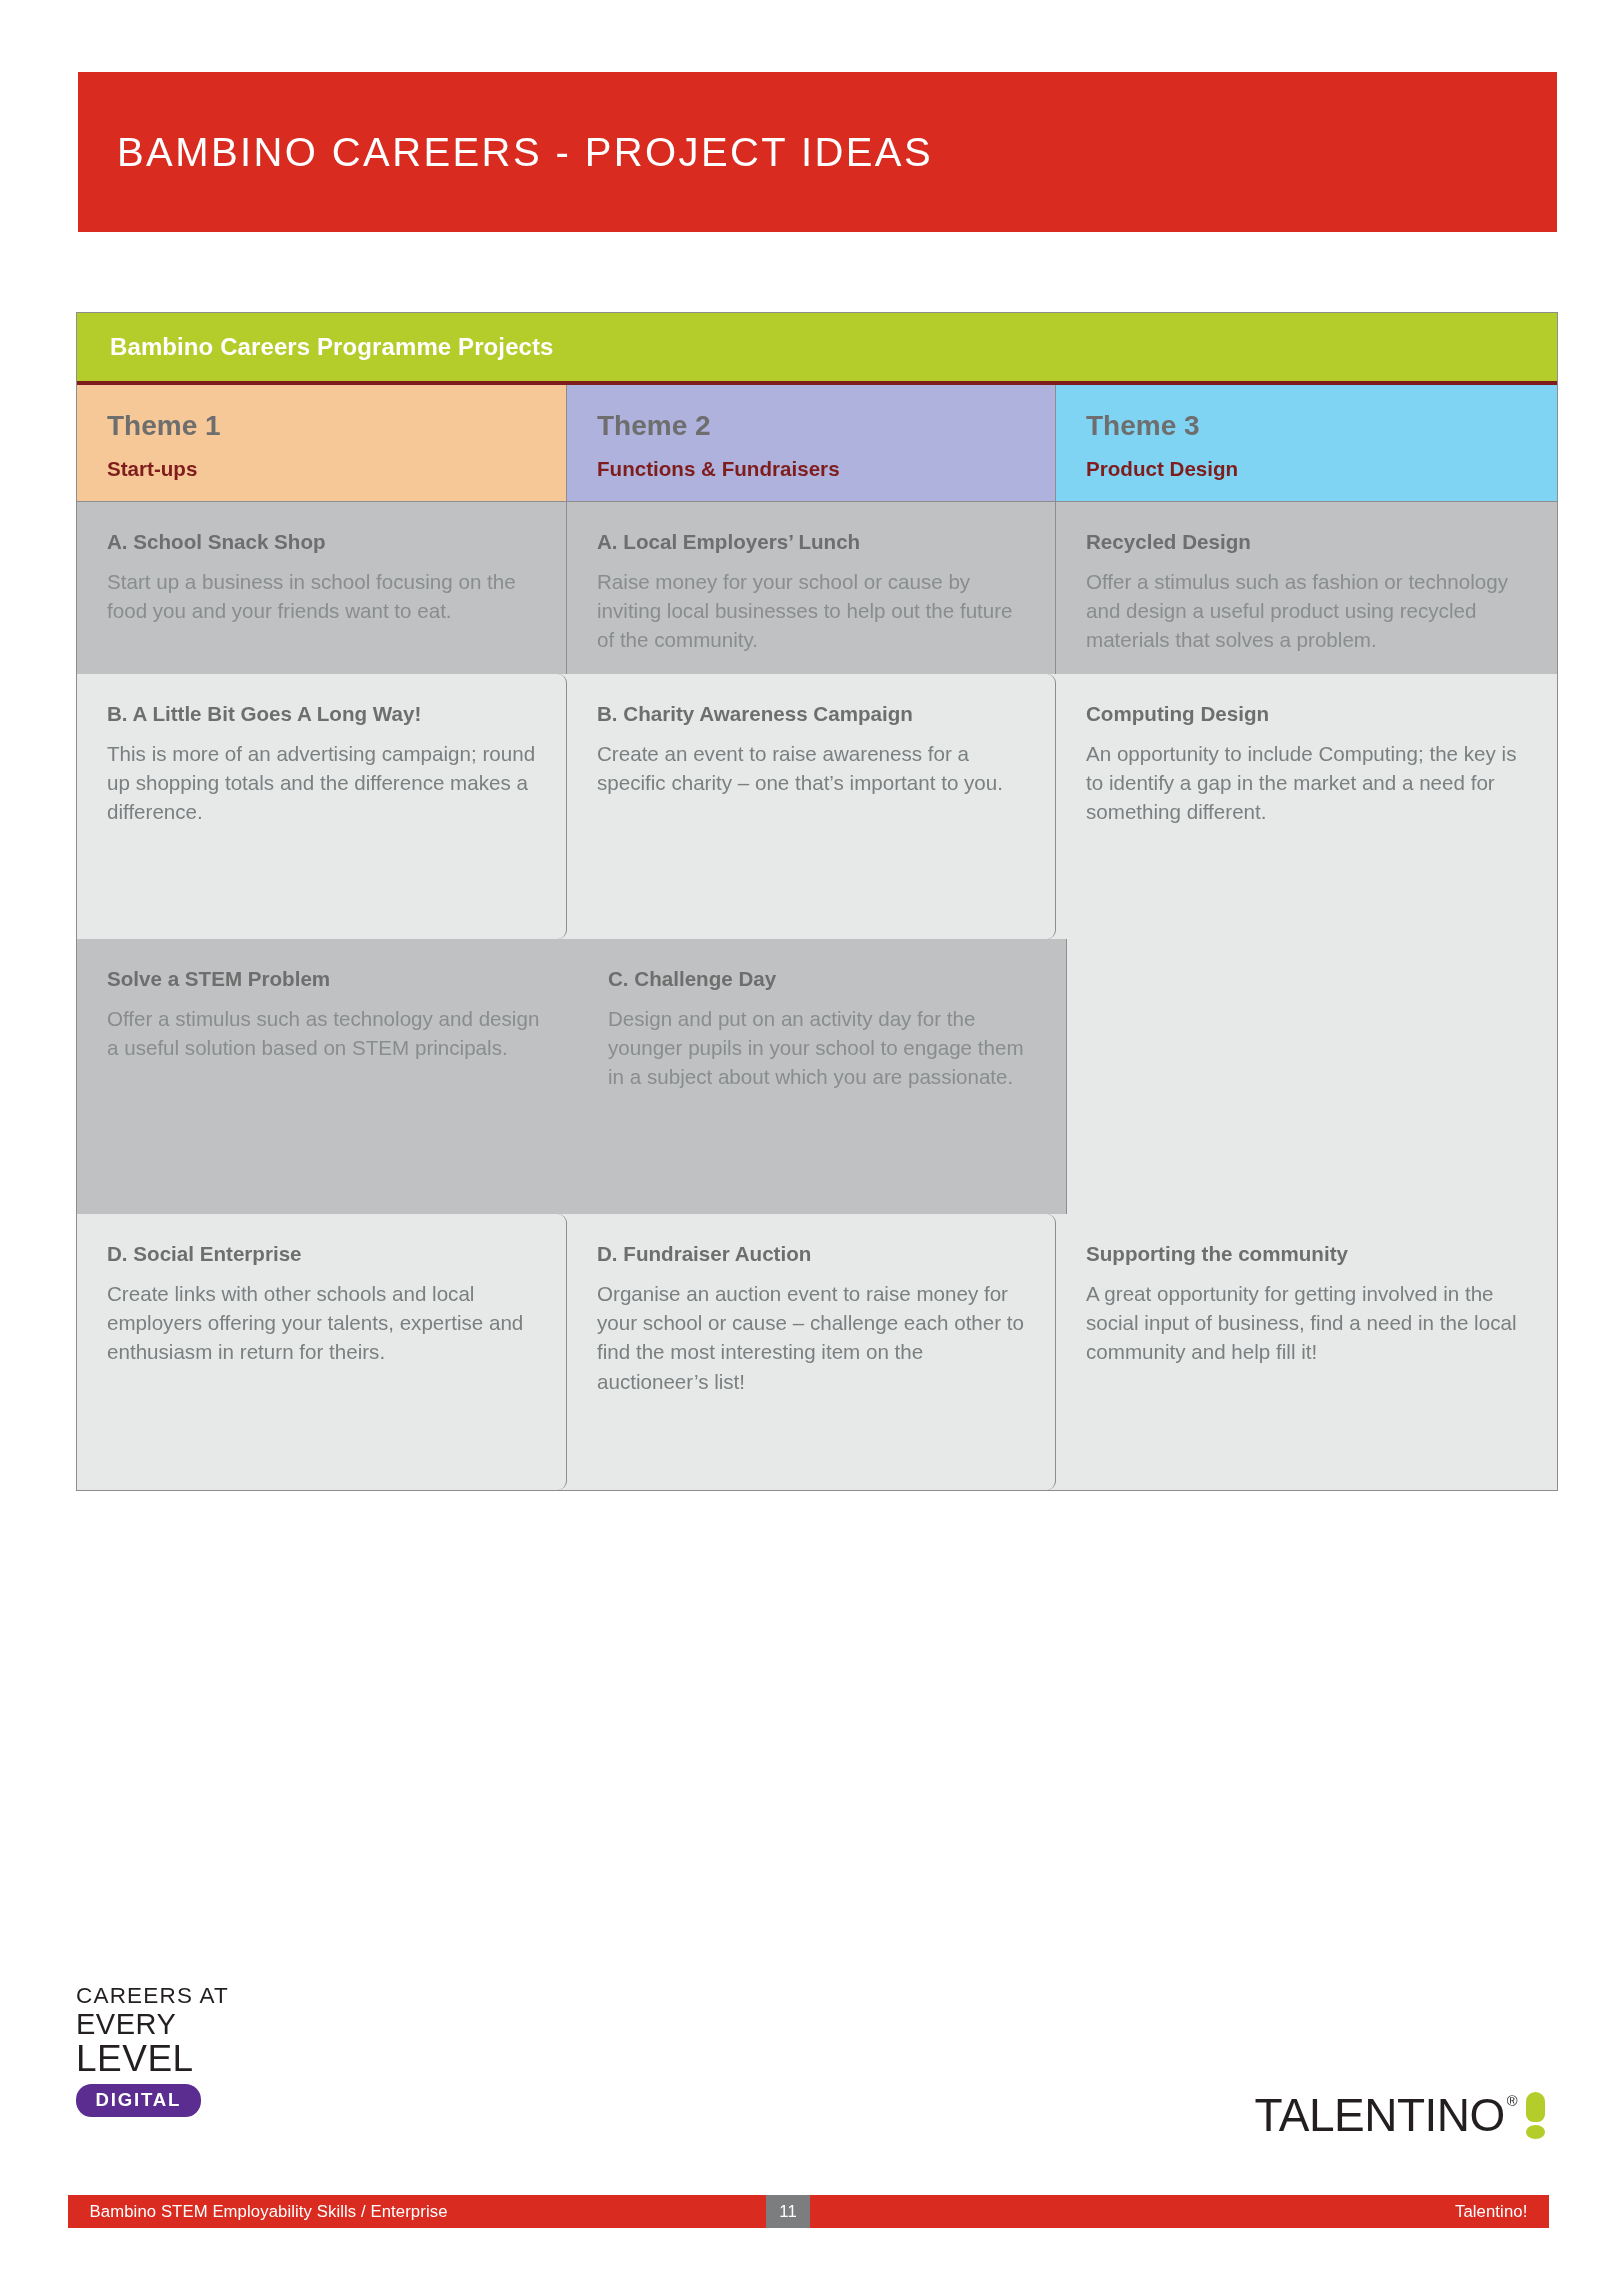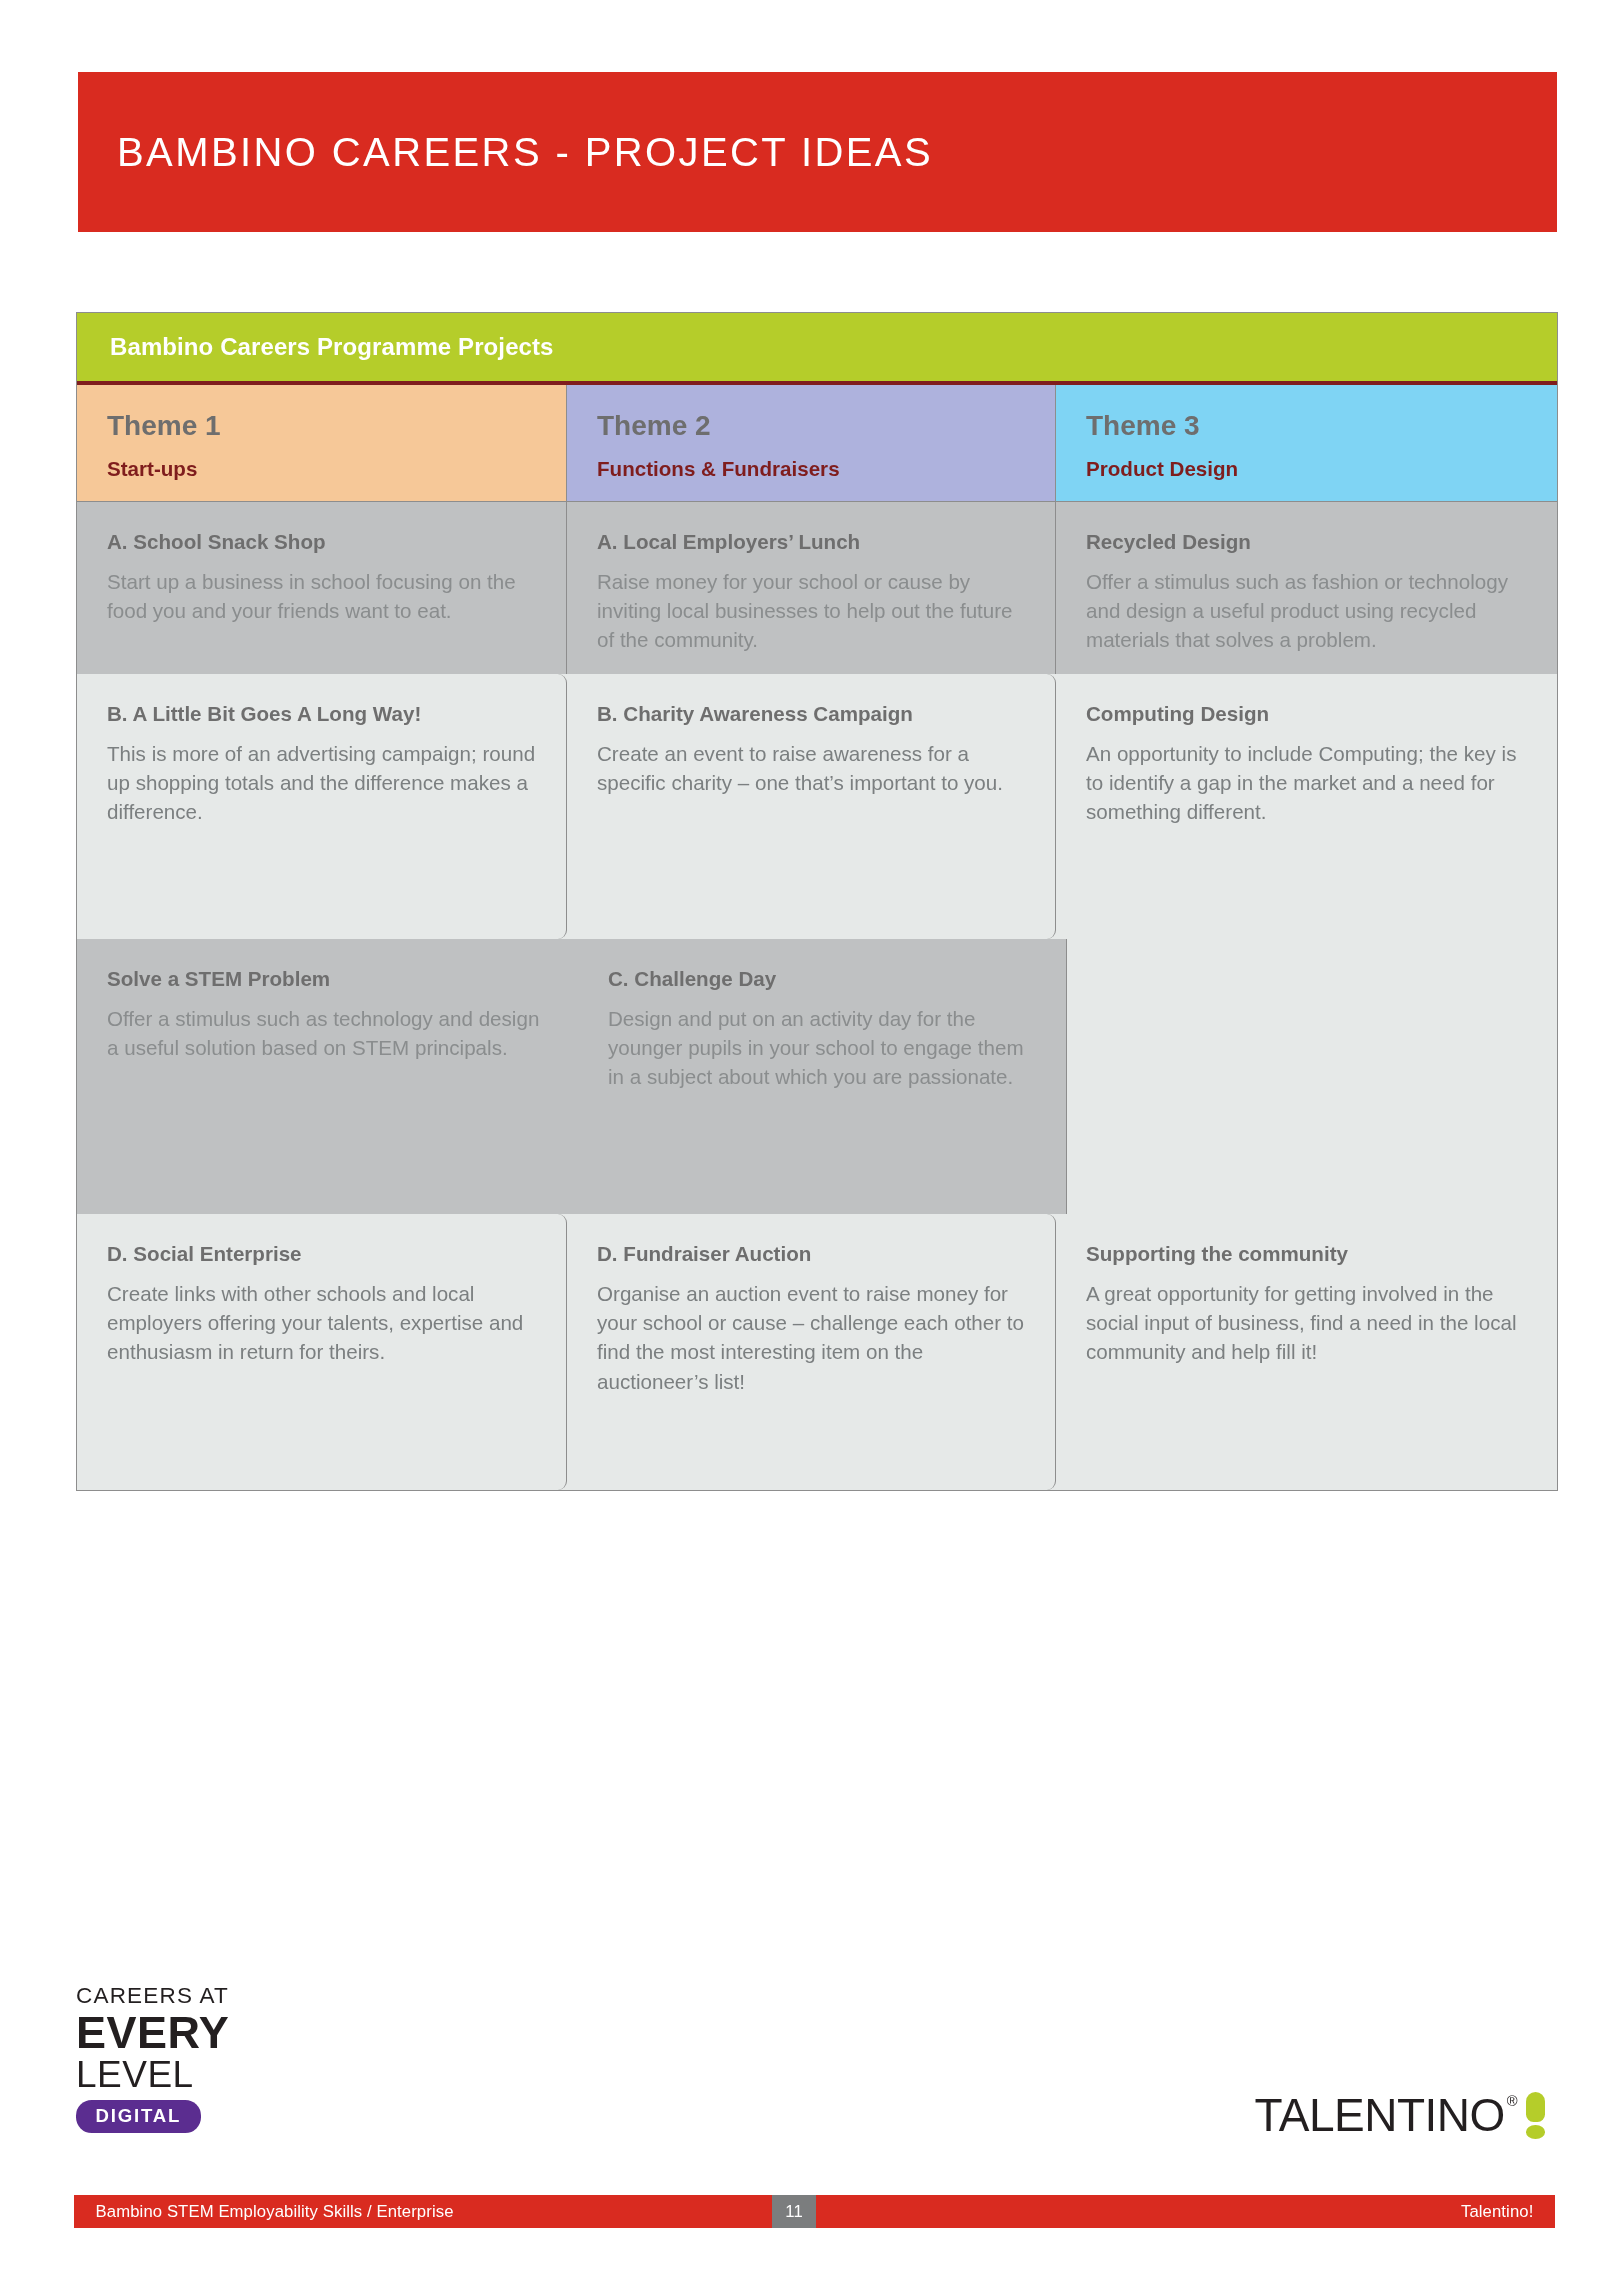--- a/index.html
+++ b/index.html
@@ -128,22 +128,22 @@
     width: 196px;
   }
   .cael-logo .l1 {
     font-size: 22.5px;
     letter-spacing: 1.2px;
     color: #231f20;
     line-height: 1;
     margin-bottom: 2.9px;
   }
   .cael-logo .l2 {
-    font-size: 45px;
-    font-weight: bold;
+    font-size: 29px;
+    font-weight: normal;
     letter-spacing: 0.5px;
     color: #231f20;
     line-height: 1;
     margin-bottom: 1px;
   }
   .cael-logo .l3 {
     font-size: 37px;
     letter-spacing: 0.5px;
     color: #231f20;
     line-height: 1;
@@ -199,21 +199,21 @@
     position: absolute;
     top: 33px; left: 0;
     width: 18.6px; height: 13.7px;
     background: #b5cd2a;
     border-radius: 50%;
   }
 
   
   .footer {
     position: absolute;
-    left: 74px;
+    left: 68px;
     top: 2195px;
     width: 1481px;
     height: 33px;
     display: flex;
   }
   .footer-left {
     width: 698px;
     background: #d92b20;
     display: flex;
     align-items: center;

